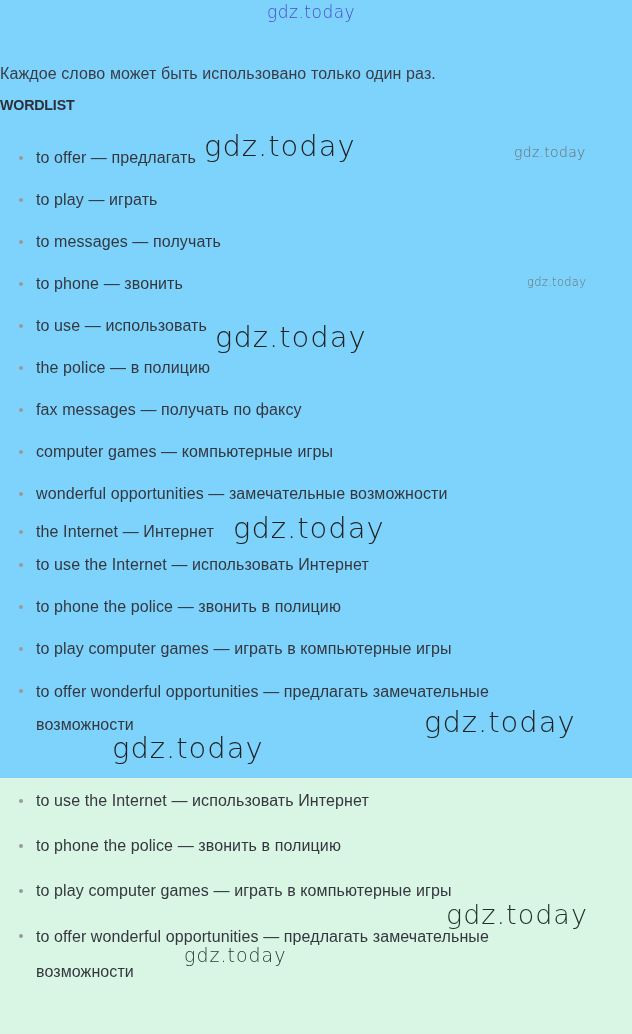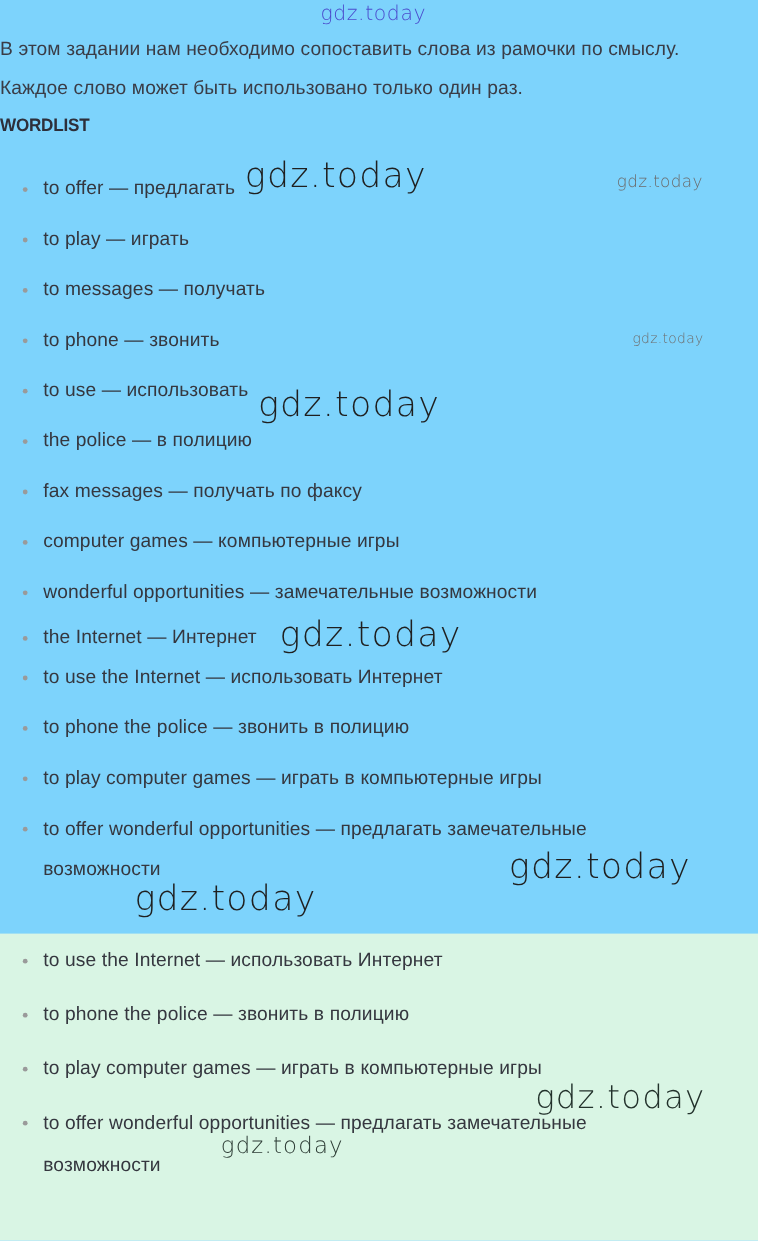--- a/index.html
+++ b/index.html
@@ -112,21 +112,20 @@
   .wm-9  { left: 446px; top: 899px; font-size: 27px; color: #22312b; }
   .wm-10 { left: 184px; top: 944px; font-size: 19px; color: #2c3b34; }
 </style>
 </head>
 <body>
 
 <div class="page">
 
   <span class="wm wm-blue">gdz.today</span>
 
-  <p class="intro l1">В этом задании нам необходимо сопоставить слова из рамочки по смыслу.</p>
   <p class="intro l2">Каждое слово может быть использовано только один раз.</p>
   <h2 class="heading">WORDLIST</h2>
 
   <ul class="wl">
     <li><span class="dot"></span><span>to offer — предлагать</span></li>
     <li><span class="dot"></span><span>to play — играть</span></li>
     <li><span class="dot"></span><span>to messages — получать</span></li>
     <li><span class="dot"></span><span>to phone — звонить</span></li>
     <li><span class="dot"></span><span>to use — использовать</span></li>
     <li><span class="dot"></span><span>the police — в полицию</span></li>

